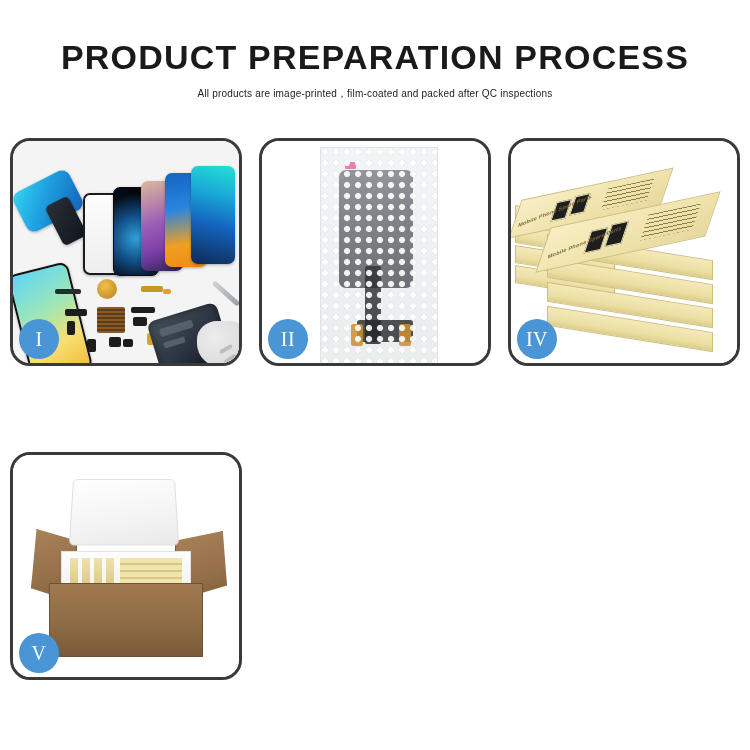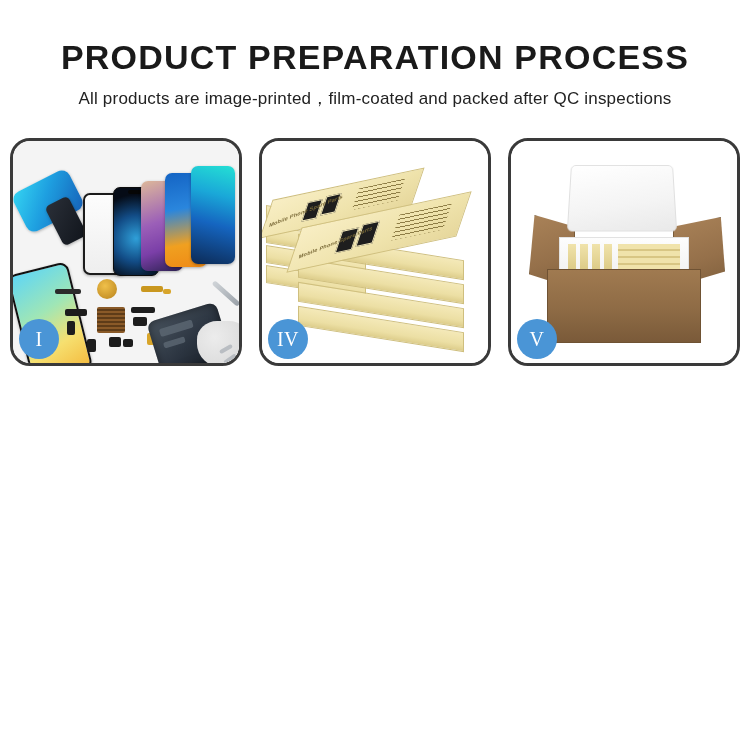--- a/index.html
+++ b/index.html
@@ -26,21 +26,21 @@
     padding-top: 38px;
     font-size: 34px;
     letter-spacing: 1.2px;
     font-weight: 700;
     color: #1a1a1a;
     font-family: "Liberation Sans", sans-serif;
   }
   .subtitle {
     margin: 0;
     padding-top: 10px;
-    font-size: 17px;
+    font-size: 10px;
     color: #222222;
     letter-spacing: 0.2px;
     font-family: "Liberation Sans", sans-serif;
   }
 
   
   .grid {
     position: absolute;
     left: 10px;
     top: 138px;
@@ -342,20 +342,34 @@
           <div class="pcb" style="left:44px; top:26px; width:16px; height:16px; border-radius:50%;"></div>
         </div>
         <div class="tool"></div>
         <div class="hand"></div>
         <div class="part" style="left:206px; top:206px; width:14px; height:4px; background:#b9bdc2; border-radius:2px; transform:rotate(-30deg);"></div>
         <div class="part" style="left:210px; top:216px; width:14px; height:4px; background:#b9bdc2; border-radius:2px; transform:rotate(-35deg);"></div>
       </div>
       <div class="badge">I</div>
     </div>
 
+    <div class="panel">
+      <div class="panel-inner p2">
+        <div class="bubblebag">
+          <div class="lcd"></div>
+          <div class="pinkmark"></div>
+          <div class="lcd-flex"></div>
+          <div class="lcd-conn"></div>
+          <div class="lcd-tab" style="left:30px; top:176px;"></div>
+          <div class="lcd-tab" style="left:78px; top:176px;"></div>
+          <div class="bubbletex"></div>
+        </div>
+      </div>
+      <div class="badge">II</div>
+    </div>
 
 
     <div class="panel">
       <div class="panel-inner p4">
 
         <div class="stackbox" style="left:4px;  top:72px;  width:98px; height:16px; transform:skewY(9deg);"></div>
         <div class="stackbox" style="left:4px;  top:92px;  width:98px; height:16px; transform:skewY(9deg);"></div>
         <div class="stackbox" style="left:4px;  top:112px; width:98px; height:16px; transform:skewY(9deg);"></div>
         <div class="stackbox" style="left:4px;  top:132px; width:98px; height:16px; transform:skewY(9deg);"></div>
 

